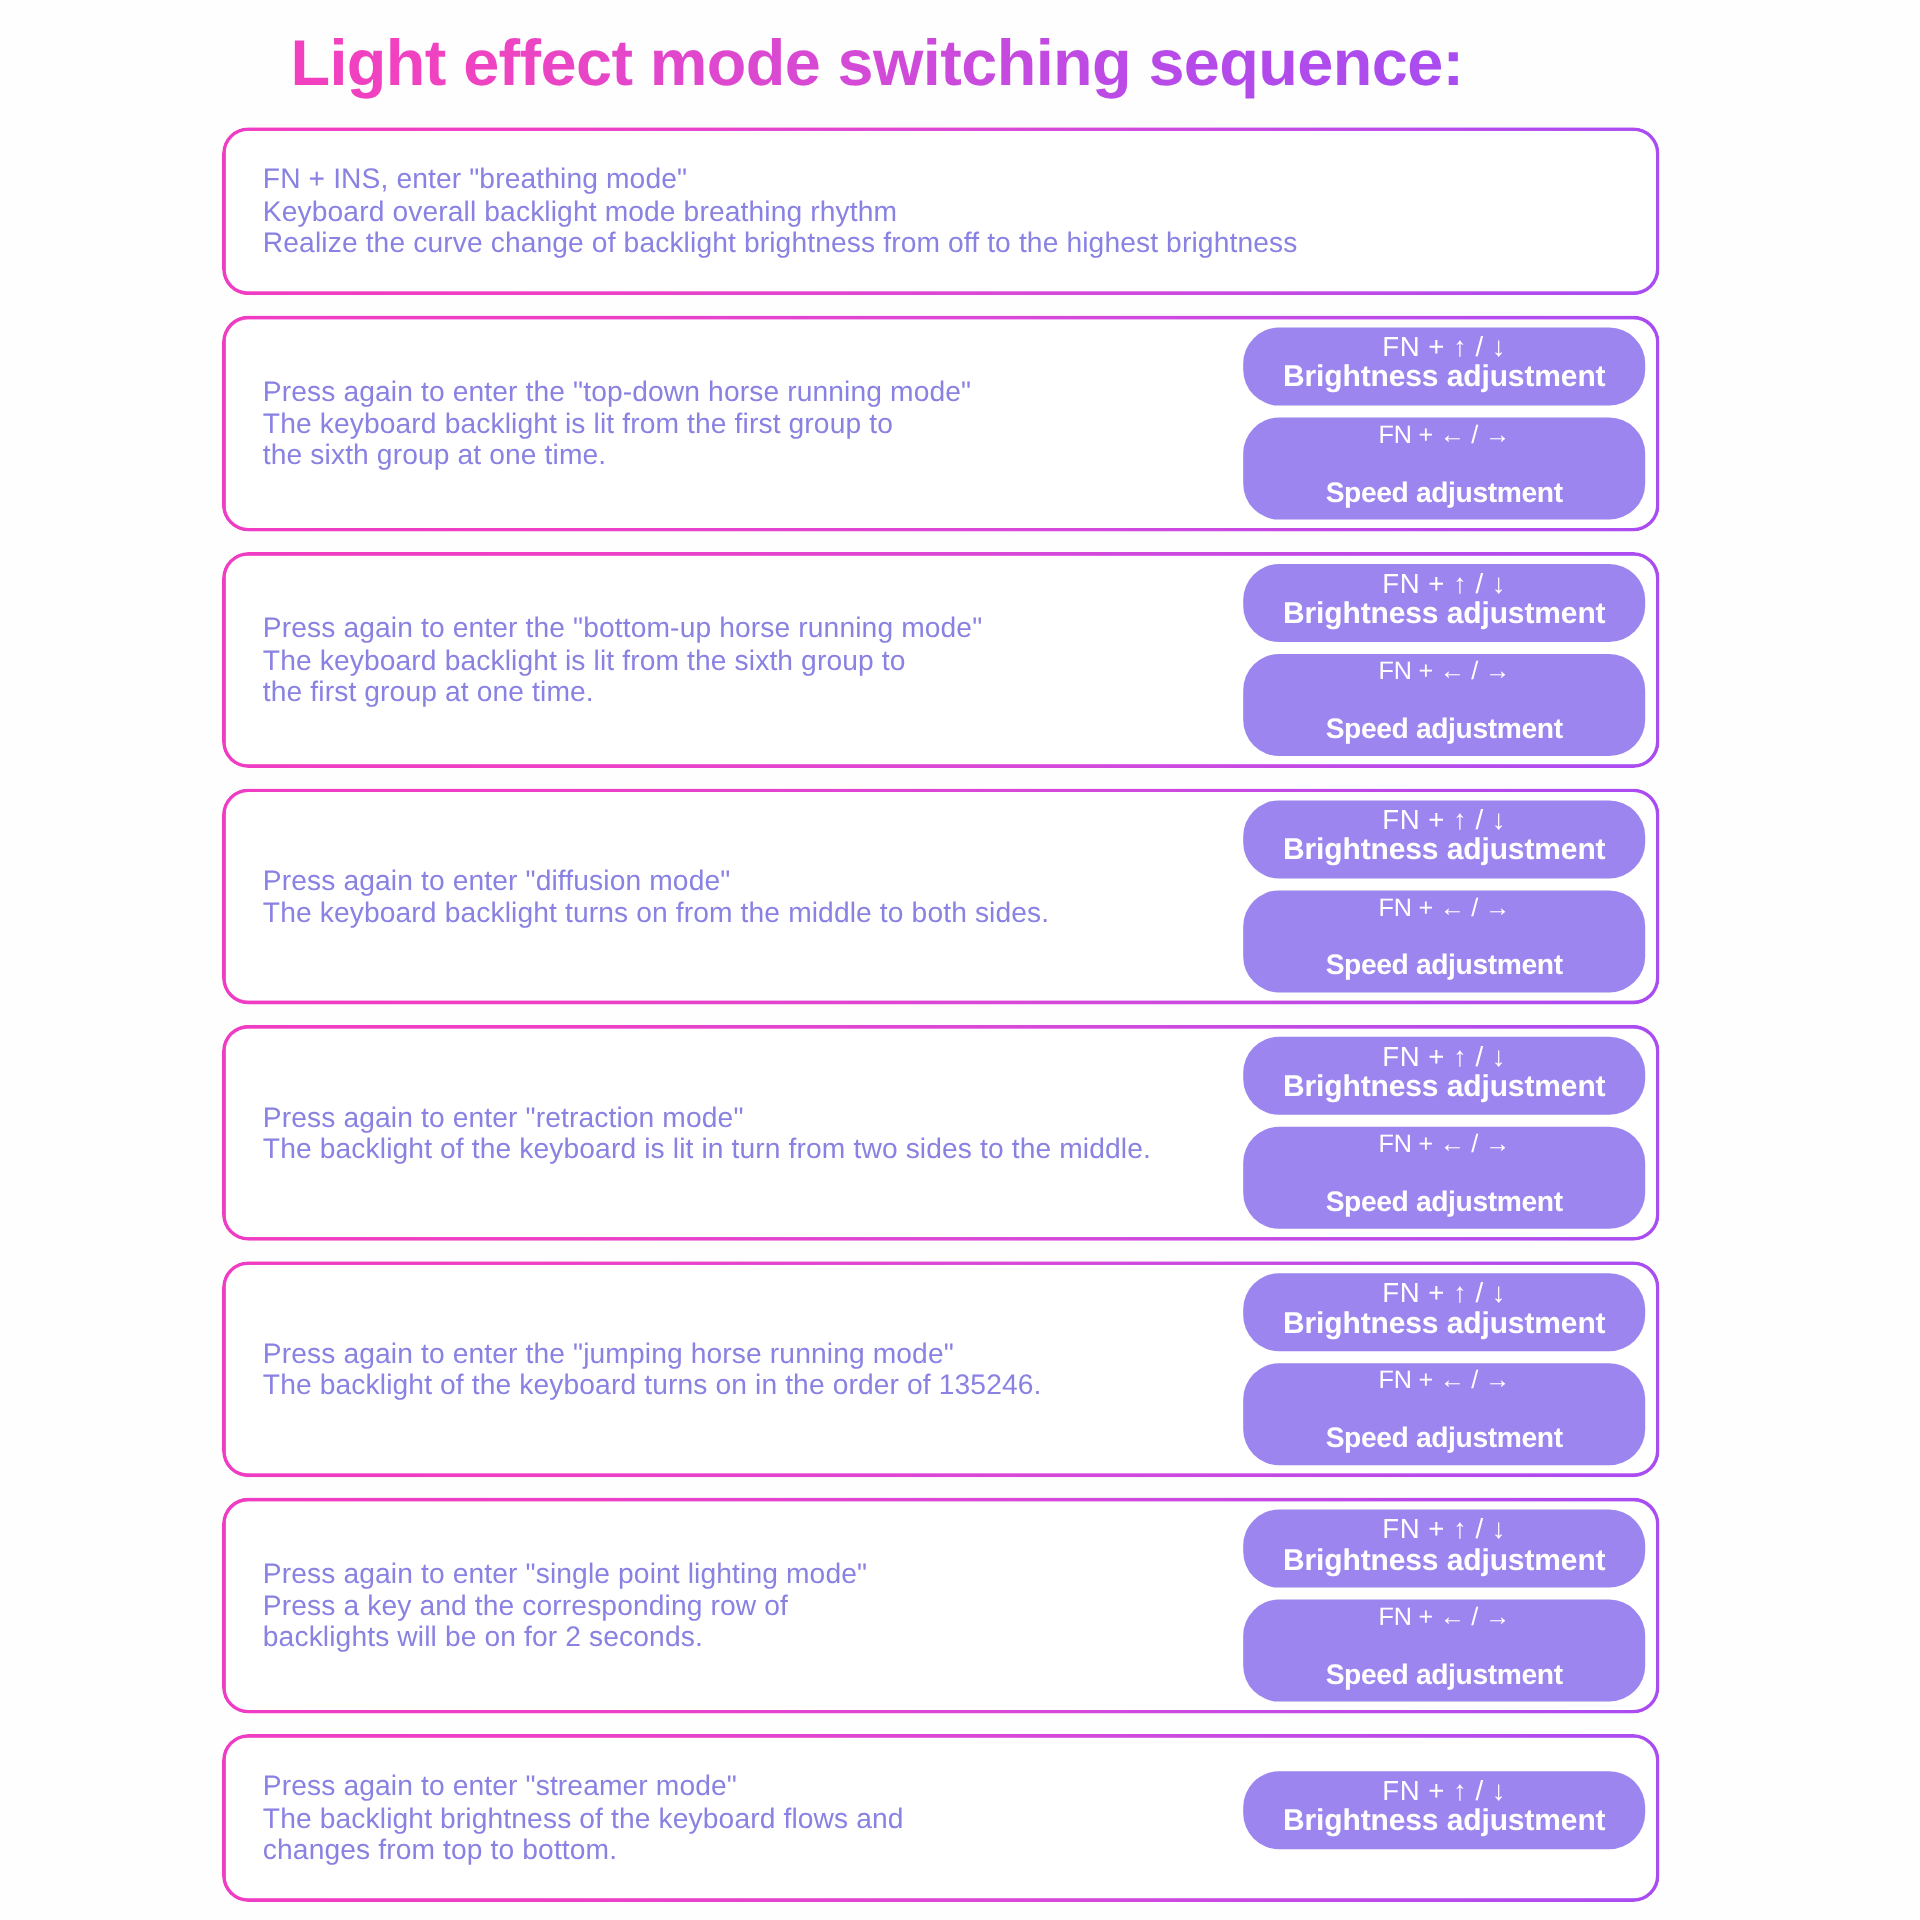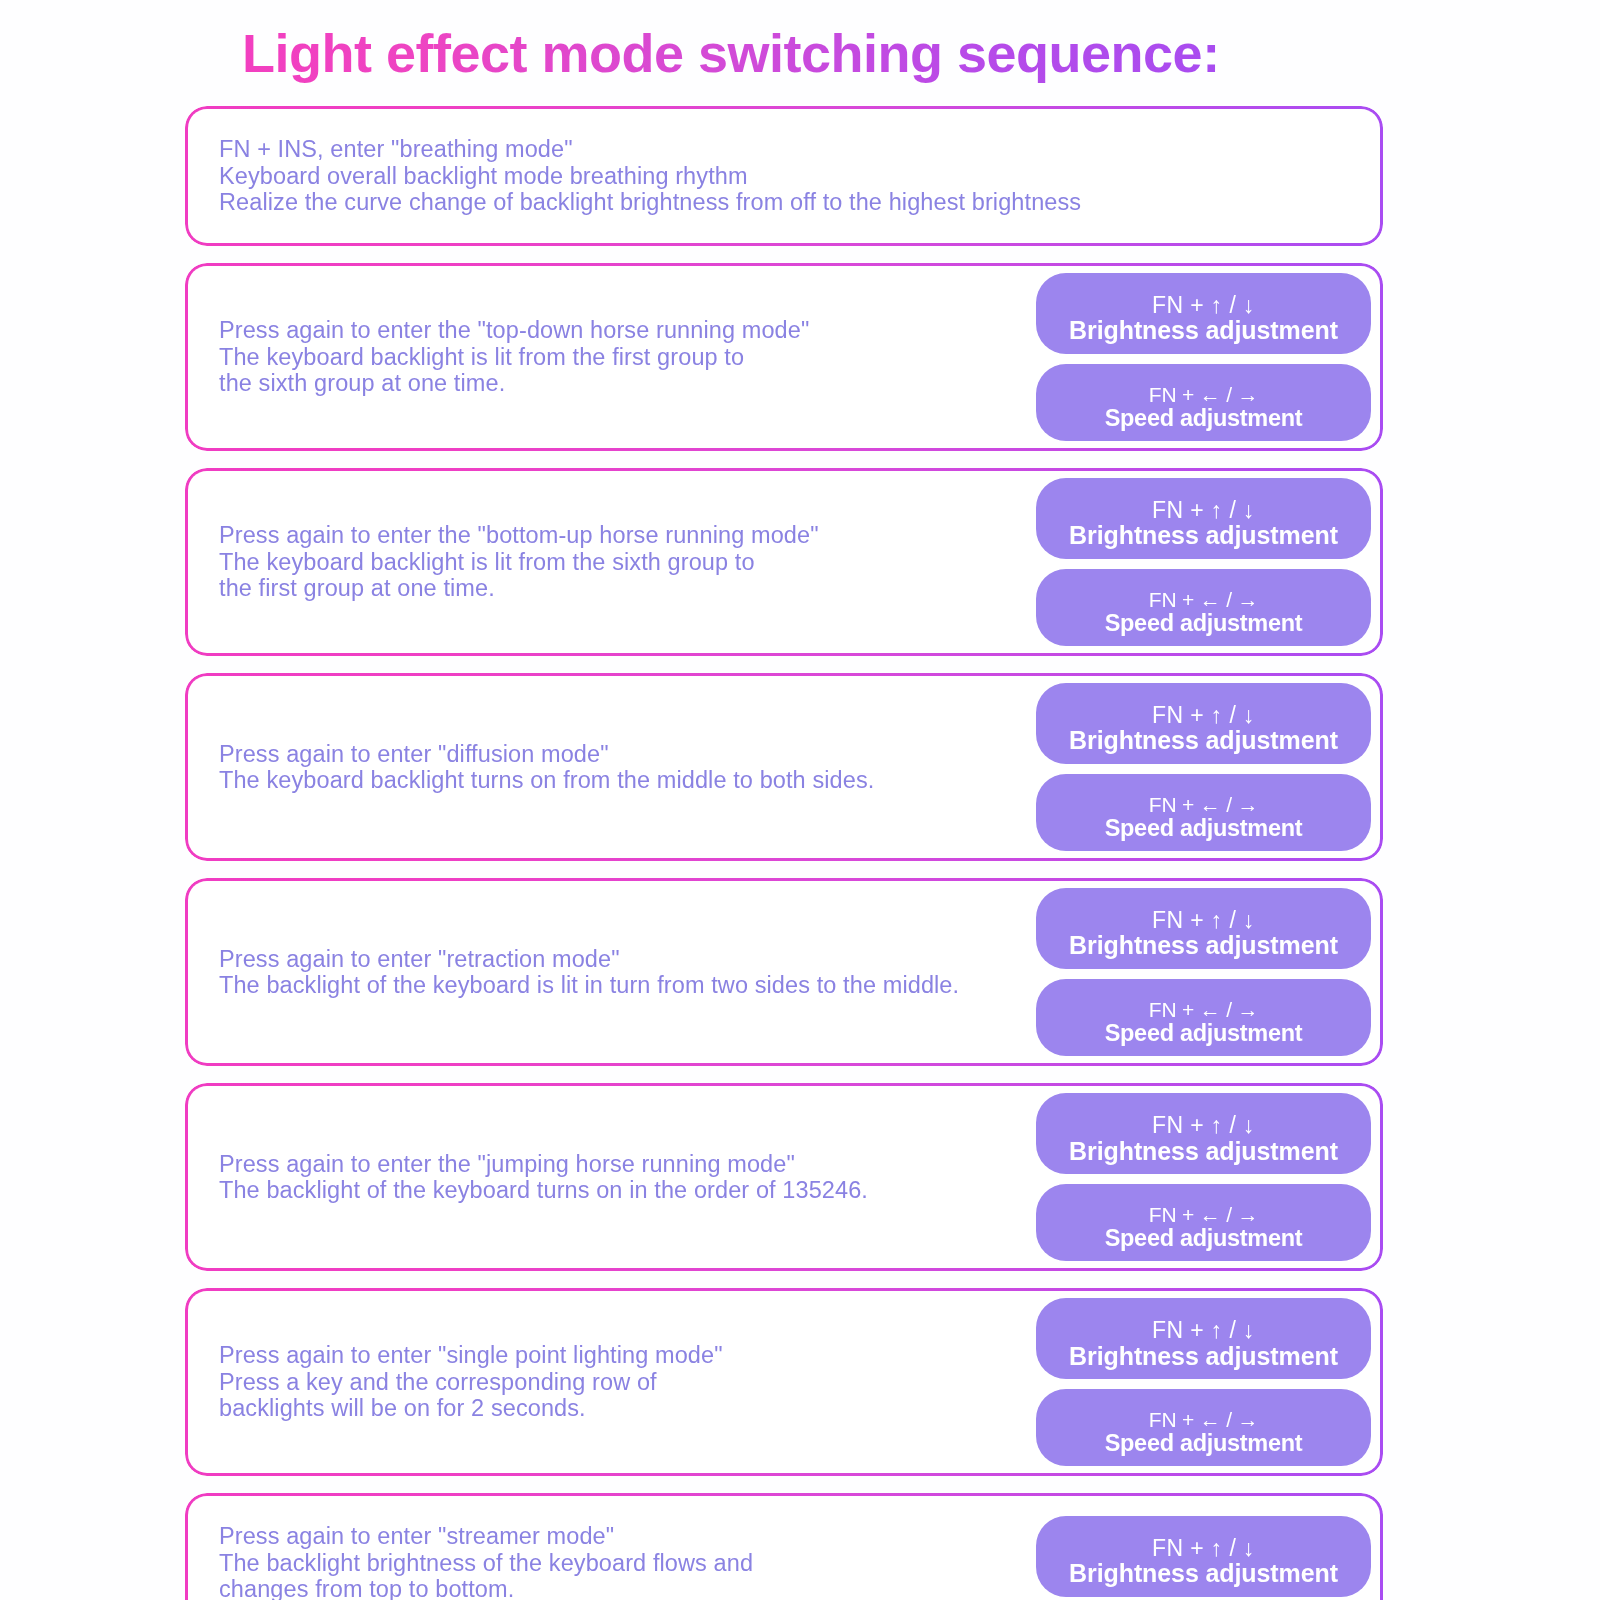--- a/index.html
+++ b/index.html
@@ -96,21 +96,21 @@
     gap: 10px;
     align-items: stretch;
   }
 
   .btn {
     box-sizing: border-box;
     background: #9c85ee;
     color: #ffffff;
     border-radius: 30px;
     text-align: center;
-    padding: 20px 6px 10px 6px;
+    padding: 4px 6px 10px 6px;
     line-height: 1.06;
     border: none;
     font-family: "Liberation Sans", sans-serif;
   }
   .btn .btn-combo {
     display: block;
     font-size: 23px;
     letter-spacing: 0.4px;
   }
   .btn .btn-label {
@@ -119,20 +119,21 @@
     letter-spacing: -0.1px;
     font-weight: bold;
   }
   .btn.speed .btn-combo {
     font-size: 21px;
     letter-spacing: -0.2px;
   }
   .btn.speed .btn-label {
     font-size: 23.5px;
     letter-spacing: -0.3px;
+    margin-top: 24px;
   }
 
   
   .card.tall .card-inner { min-height: 150px; }
   .card.xtall .card-inner { min-height: 190px; }
   .card.single-btn .card-buttons { justify-content: flex-start; }
   .card.single-btn .card-inner { align-items: center; }
   .card.single-btn .card-buttons { margin-top: -14px; }
 </style>
 </head>

